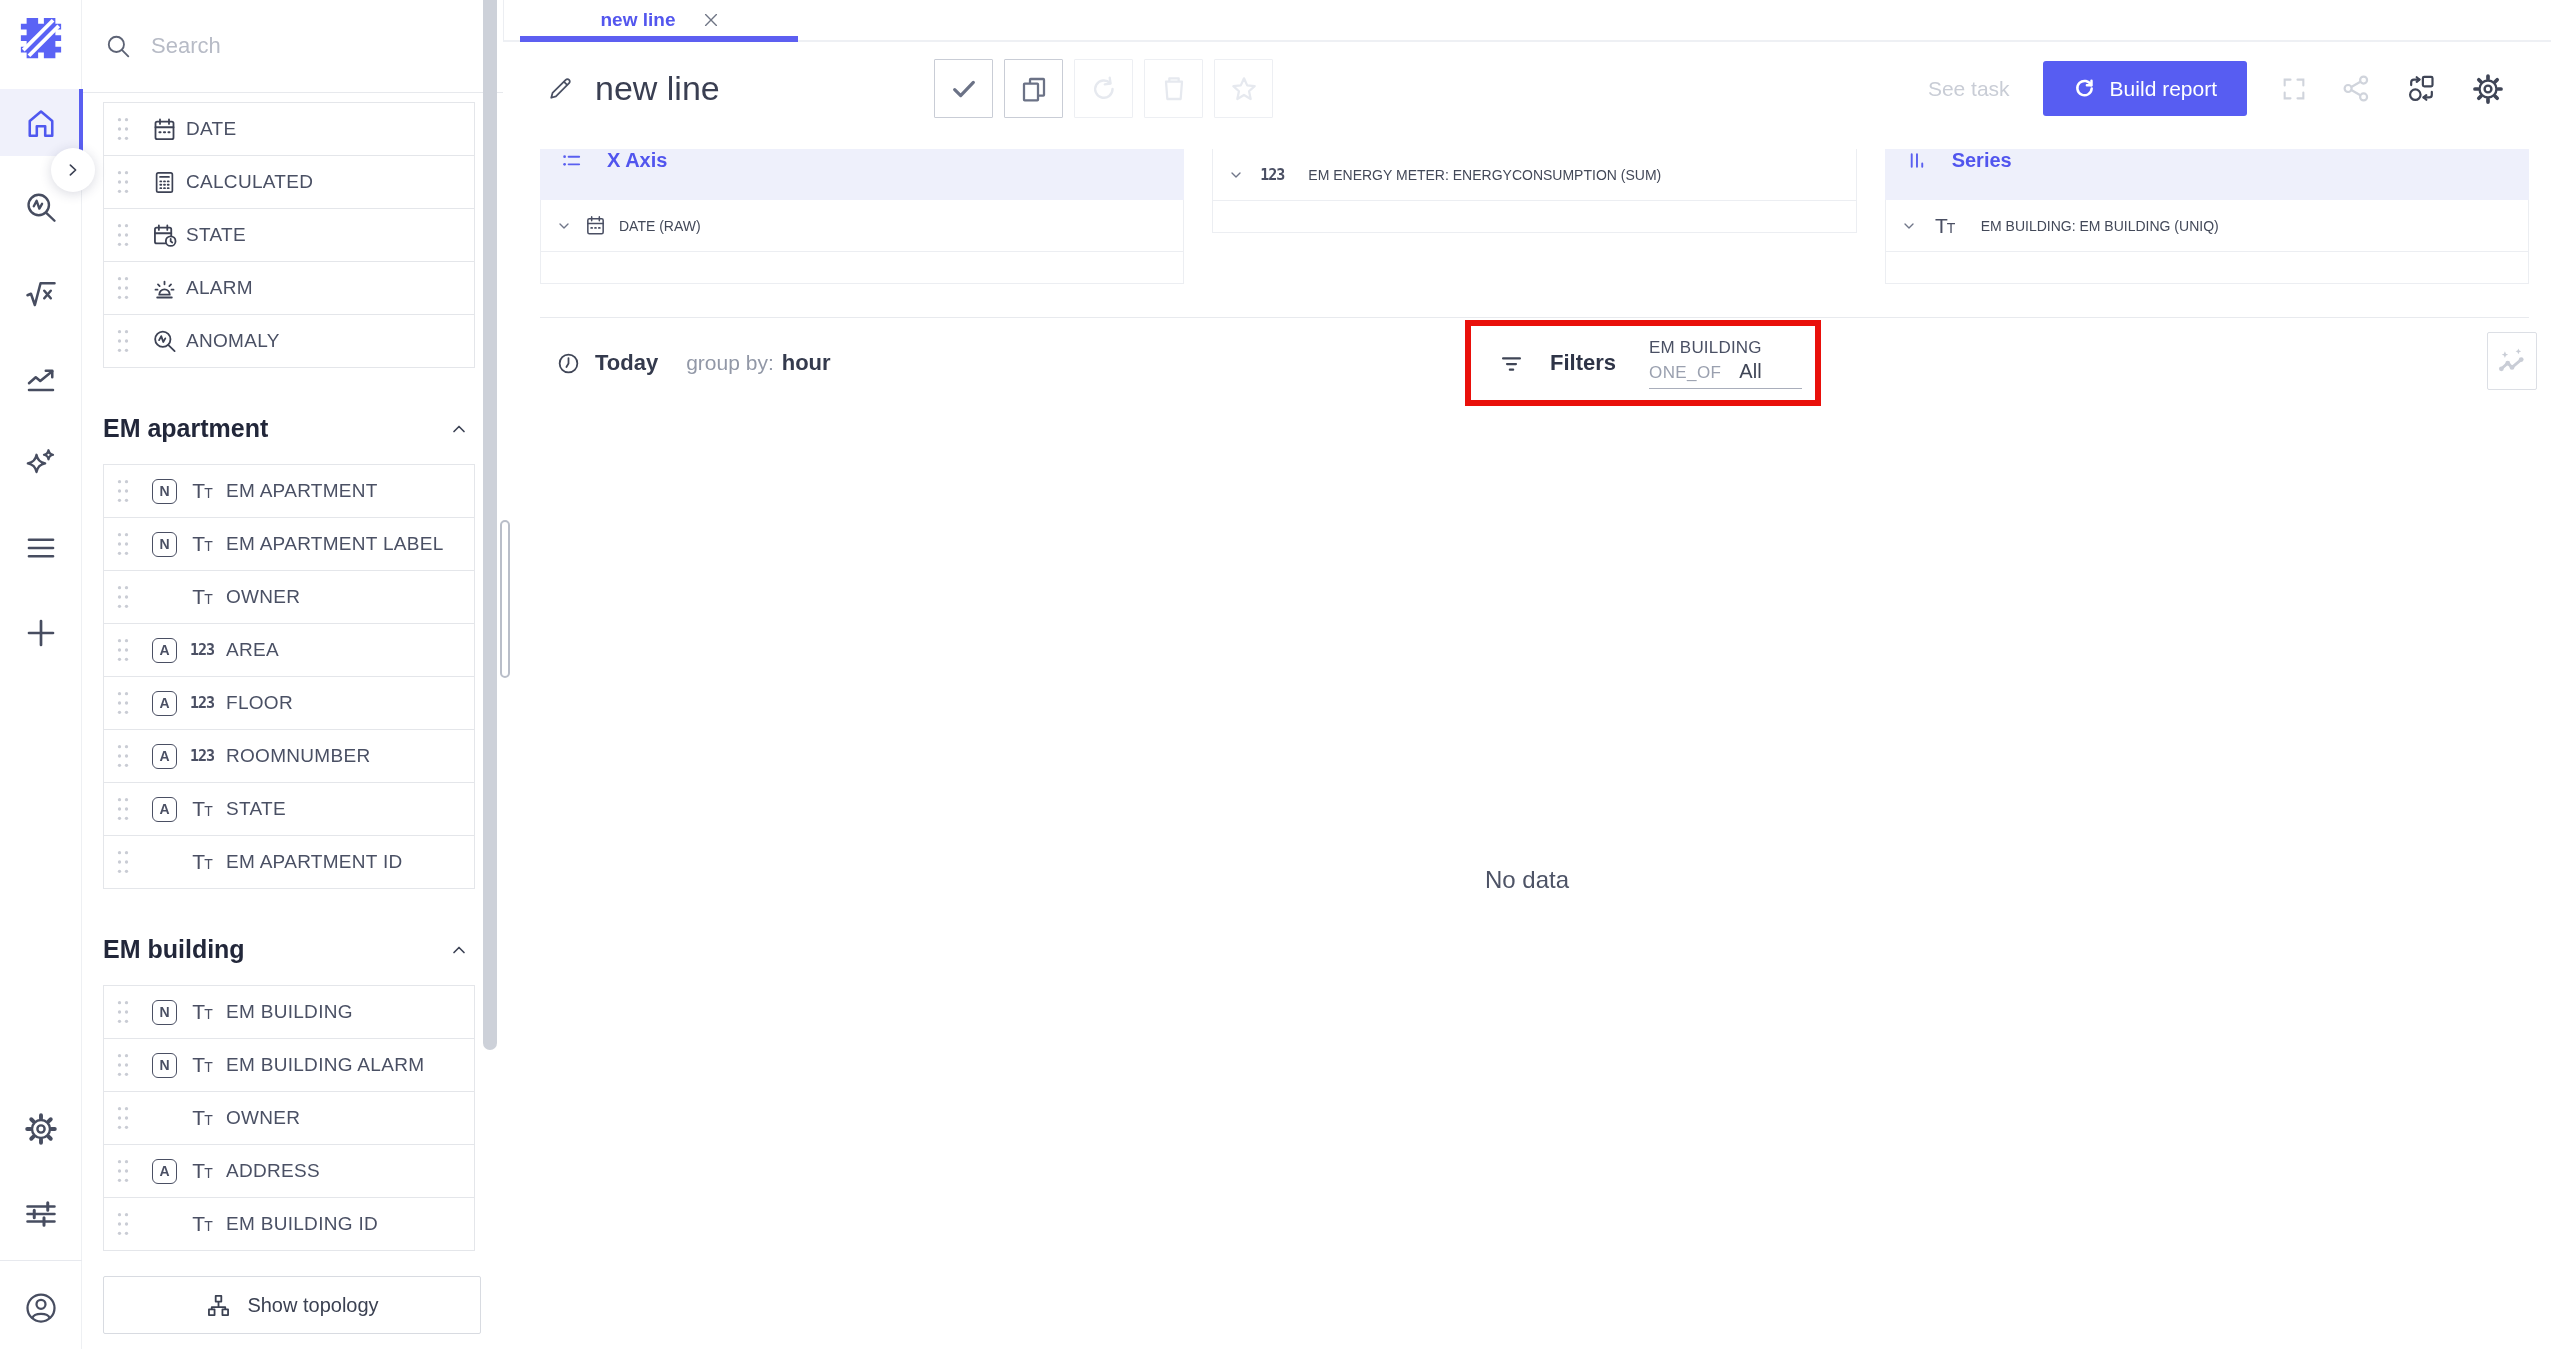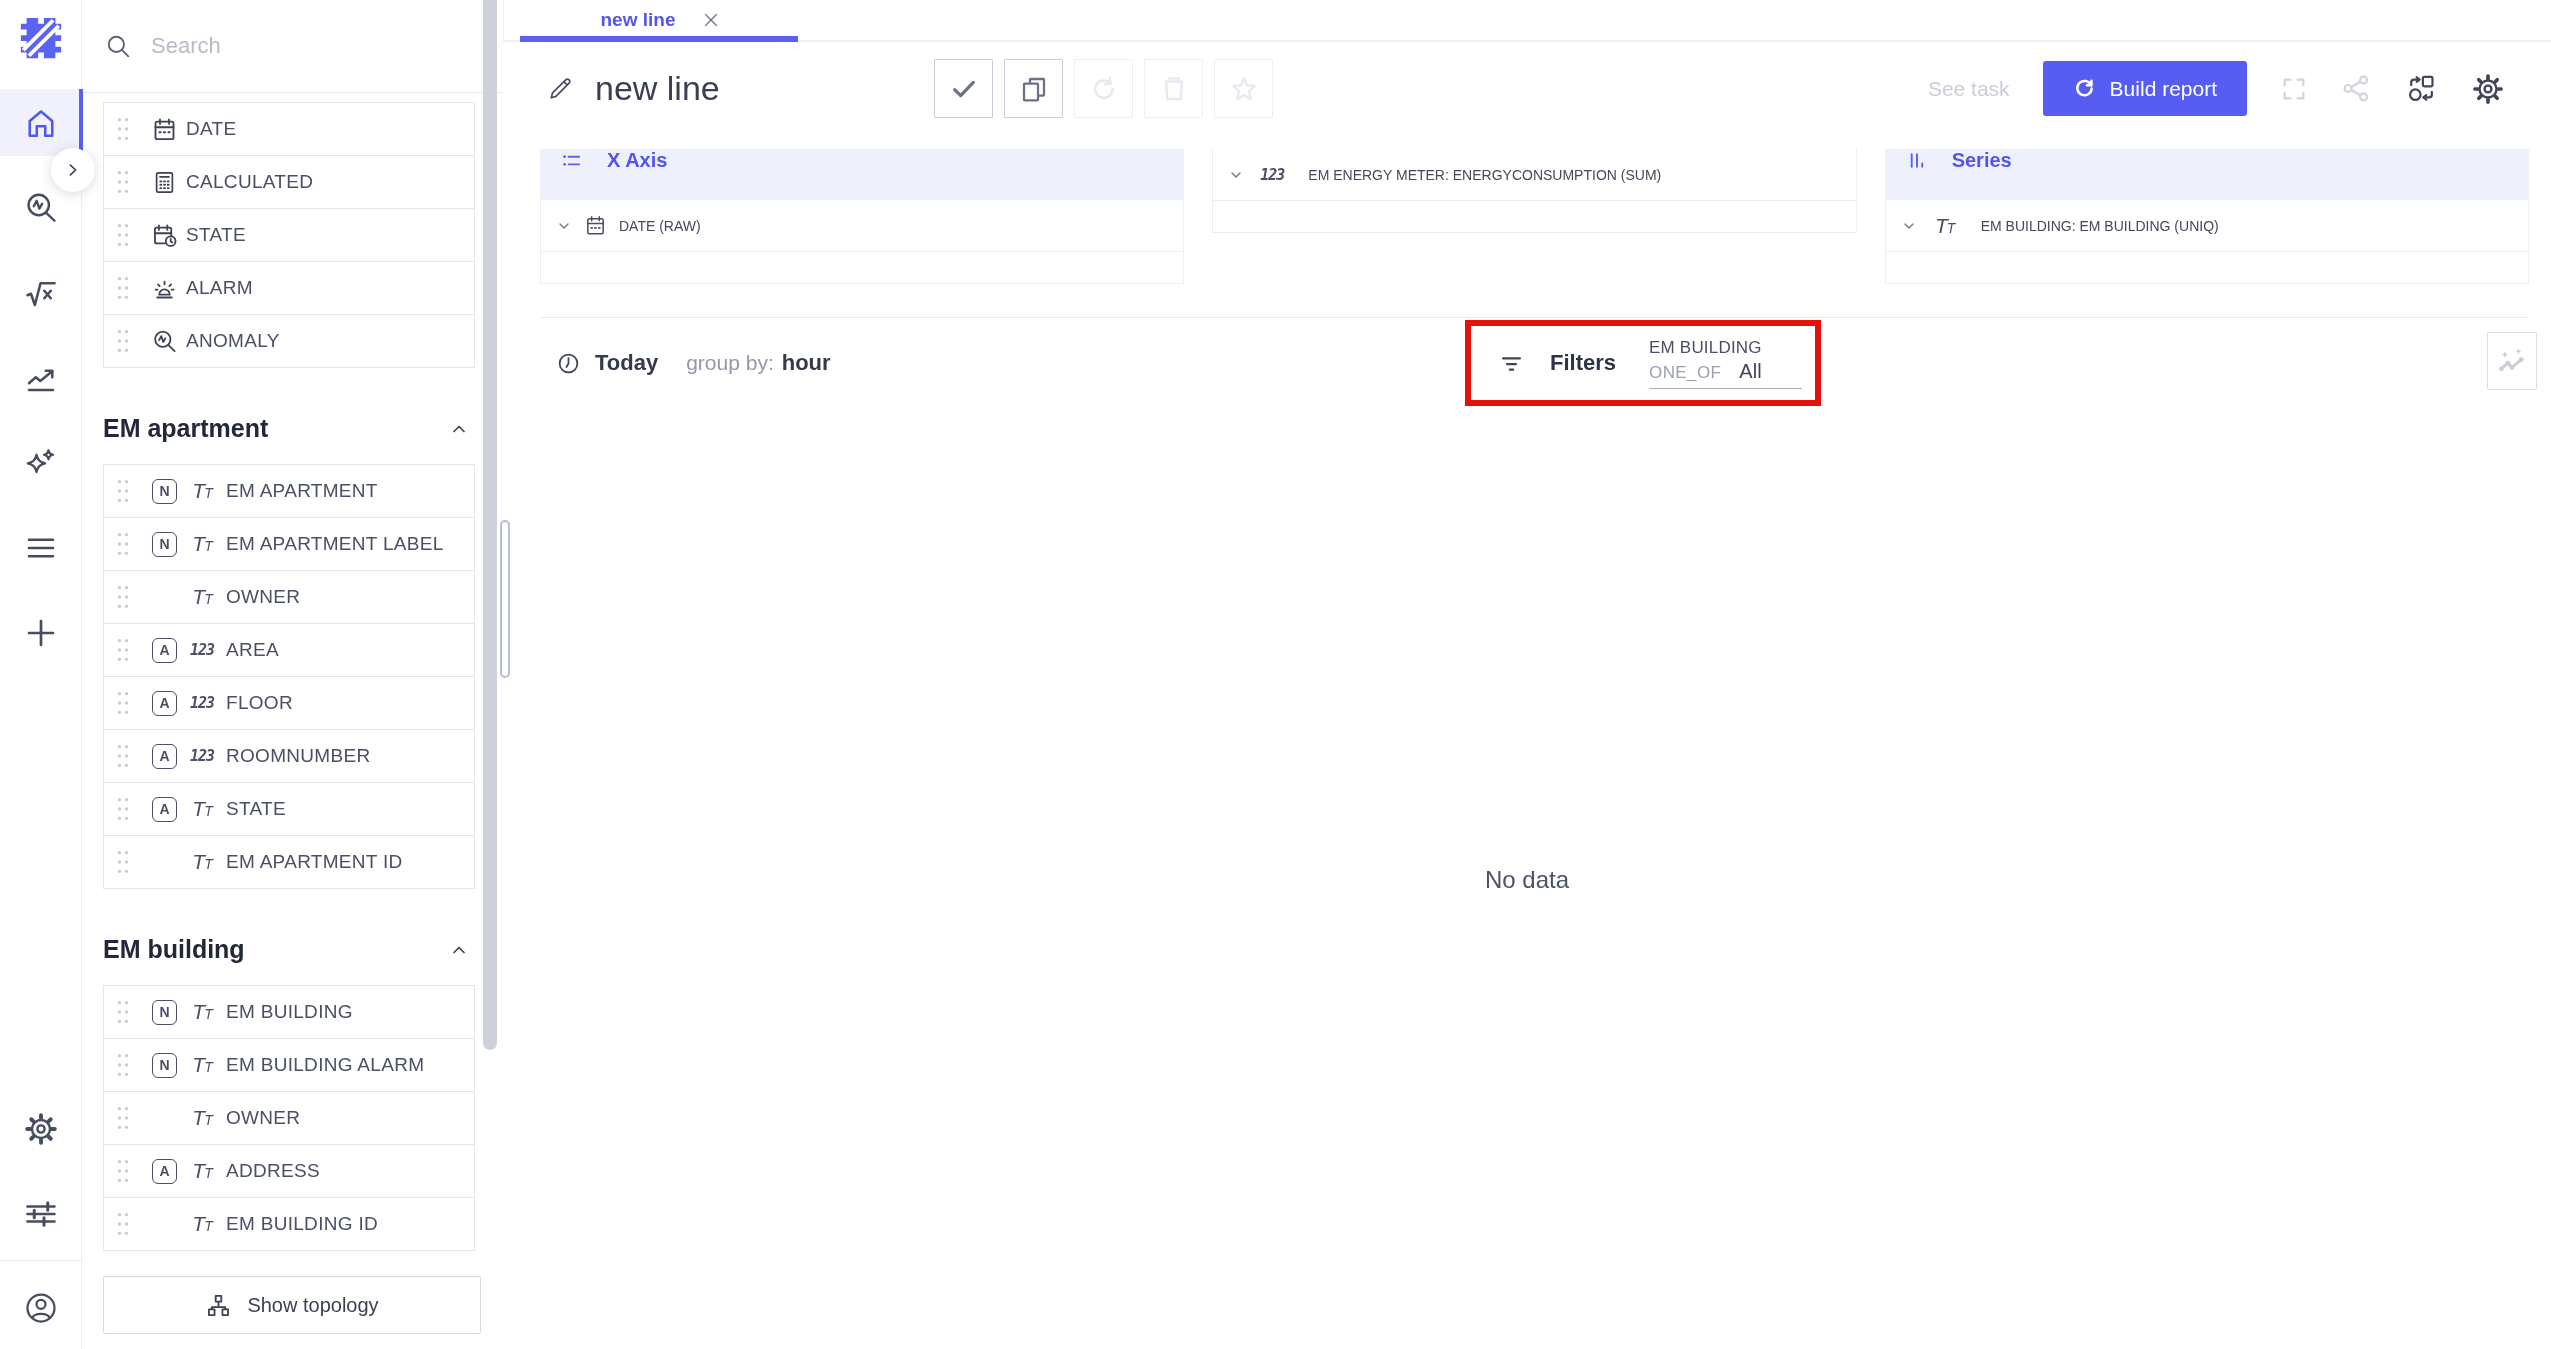--- a/index.html
+++ b/index.html
@@ -33,21 +33,21 @@
   .field-list{width:372px;}
   .field-list.first{margin-top:10px;}
   .group-header{width:372px;display:flex;align-items:center;justify-content:space-between;margin:46px 0 22px 0;cursor:pointer;}
   .group-title{font-size:25px;font-weight:bold;color:#22273a;}
   .group-header .icon{width:20px;height:20px;color:#3c4254;margin-right:6px;}
   .field-row{height:54px;margin-top:-1px;border:1px solid #e4e6ea;background:#fff;display:flex;align-items:center;padding-left:12px;cursor:grab;}
   .dots{width:14px;height:26px;margin-right:21px;color:#c9ccd4;}
   .slot{width:27px;margin-right:8px;display:flex;justify-content:center;}
   .badge{width:25px;height:25px;border:1.5px solid #4a4f63;border-radius:6px;color:#4a4f63;
          font-size:14px;font-weight:bold;display:flex;align-items:center;justify-content:center;}
-  .type-slot{width:32px;margin-right:8px;display:flex;justify-content:center;align-items:baseline;font-style:italic;}
+  .type-slot{width:32px;margin-right:8px;display:flex;justify-content:center;align-items:baseline;}
   .tt{font-size:21px;color:#4a4f63;letter-spacing:-1px;}
   .tt small{font-size:14px;}
   .n123{font-family:"DejaVu Sans Mono",monospace;font-size:15px;font-weight:bold;color:#4a4f63;letter-spacing:-1px;}
   .field-label{font-size:19px;color:#4a5064;letter-spacing:.3px;white-space:nowrap;}
   .topology-btn{position:absolute;left:21px;bottom:15px;width:378px;height:58px;background:#fff;border:1px solid #d8dbe1;border-radius:2px;
                 display:flex;align-items:center;justify-content:center;gap:15px;font-size:20px;color:#3b4152;cursor:pointer;font-family:inherit;}
   .topology-btn .icon{width:27px;height:27px;color:#3b4152;}
 
   
   .scroll-track{position:absolute;left:483px;top:0;width:14px;height:1050px;background:#cdd1d9;border-radius:0 0 7px 7px;z-index:5;}

